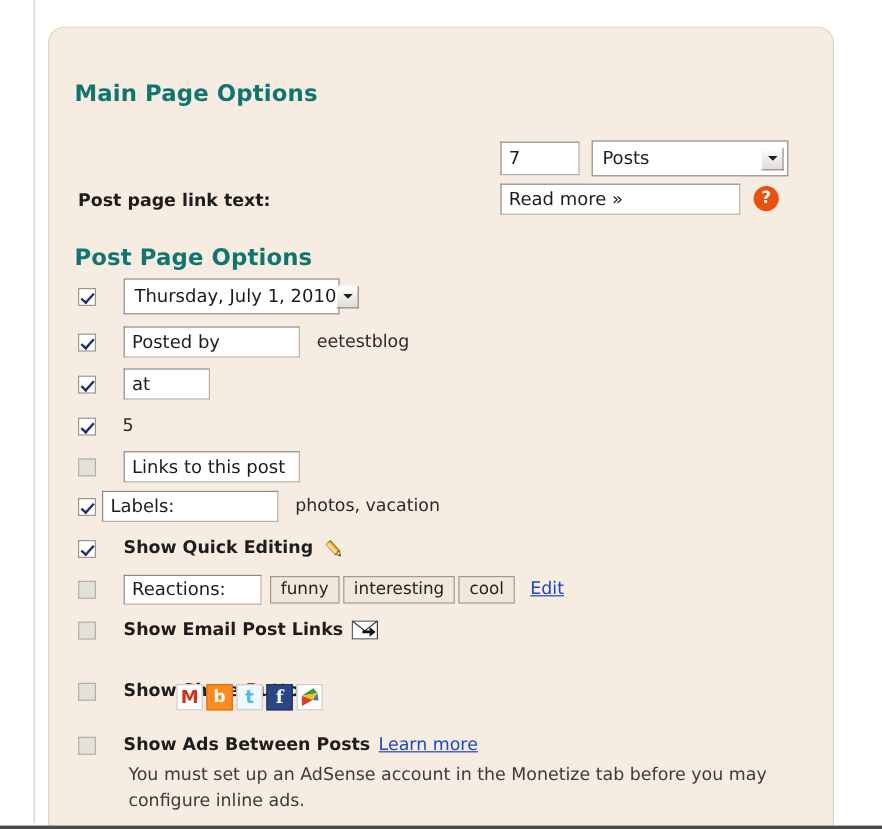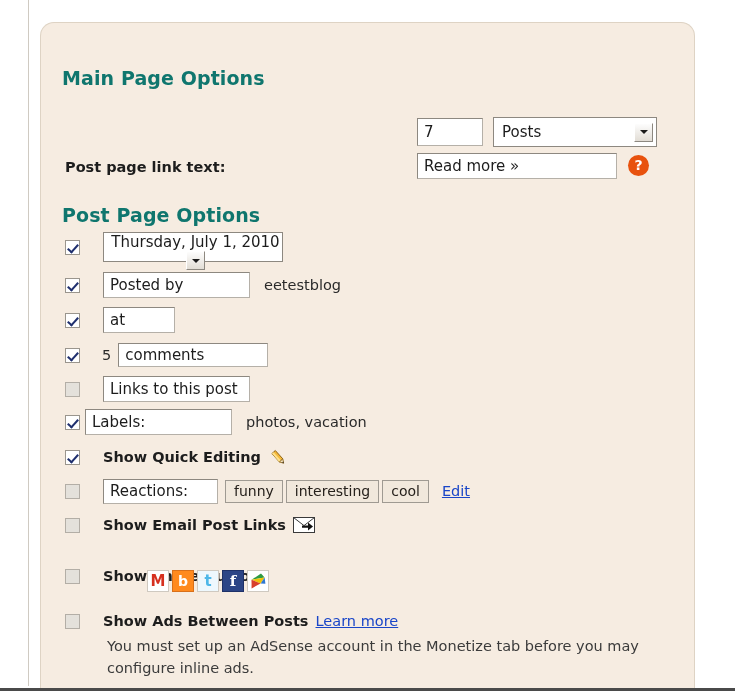--- a/index.html
+++ b/index.html
@@ -298,21 +298,21 @@
 
         <div class="text-input" id="input-link-text" title="Read more »">Read more »</div>
 
         <div id="help-icon-link-text">?</div>
       </div>
 
       <div class="section-heading" id="post-options-heading">Post Page Options</div>
 
       <div class="opt-row" style="top:211px;">
         <span class="checkbox on"></span>
-        <div class="combo" style="margin-left:23px; width:180px; height:30px;flex-direction:column;">
+        <div class="combo" style="margin-left:23px; width:180px; height:30px;">
           <span class="combo-value">Thursday, July 1, 2010</span>
           <span class="combo-arrow">
               <i></i>
             </span>
         </div>
       </div>
 
       <div class="opt-row" style="top:249px;">
         <span class="checkbox on"></span>
         <div class="text-input" style="margin-left:23px; width:147px; height:26px;">Posted by</div>
@@ -320,21 +320,20 @@
       </div>
 
       <div class="opt-row" style="top:284px;">
         <span class="checkbox on"></span>
         <div class="text-input" style="margin-left:23px; width:72px; height:26px;">at</div>
       </div>
 
       <div class="opt-row" style="top:319px;">
         <span class="checkbox on"></span>
         <span class="row-text" style="margin-left:22px;">5</span>
-        <div class="text-input" style="margin-left:7px; width:150px; height:24px;">comments</div>
       </div>
 
       <div class="opt-row" style="top:353px;">
         <span class="checkbox off"></span>
         <div class="text-input" style="margin-left:23px; width:147px; height:26px;">Links to this post</div>
       </div>
 
       <div class="opt-row" style="top:386px;">
         <span class="checkbox on"></span>
         <div class="text-input" style="margin-left:5px; width:147px; height:26px;">Labels:</div>

